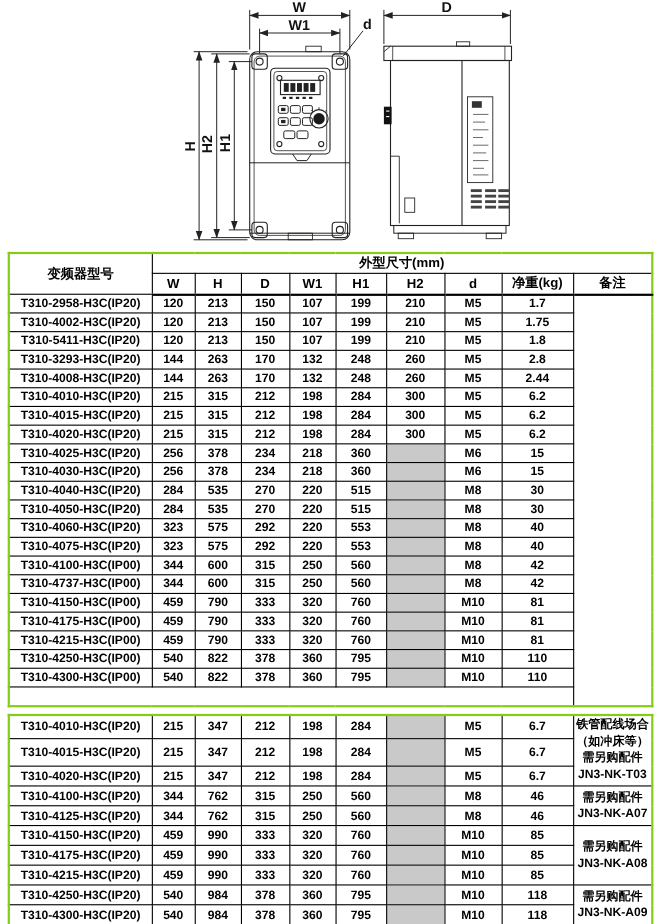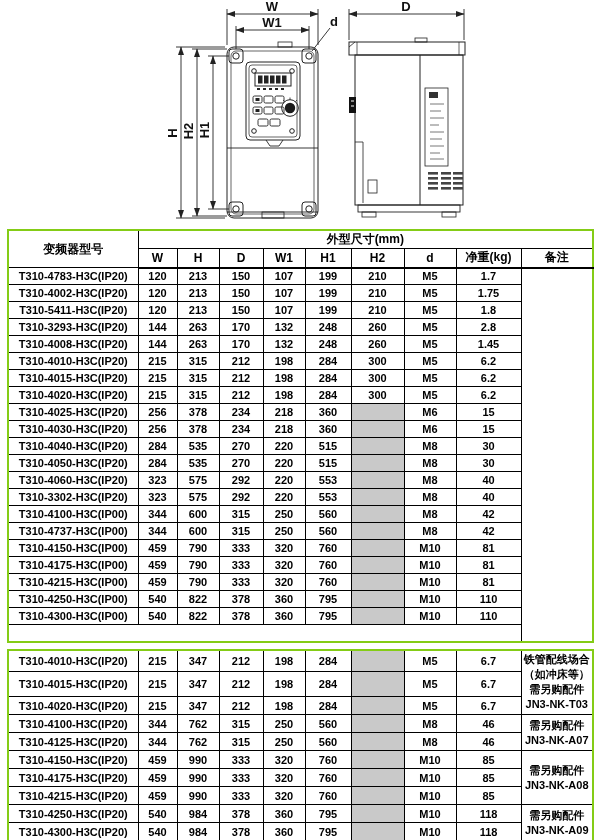--- a/index.html
+++ b/index.html
@@ -229,21 +229,21 @@
           <th>W1</th>
           <th>H1</th>
           <th>H2</th>
           <th>d</th>
           <th>净重(kg)</th>
           <th>备注</th>
         </tr>
     </thead>
     <tbody class="s1" id="s1body">
         <tr>
-          <td class="model">T310-4783-H3C(IP20)</td>
+          <td class="model">T310-2958-H3C(IP20)</td>
           <td>120</td>
           <td>213</td>
           <td>150</td>
           <td>107</td>
           <td>199</td>
           <td>210</td>
           <td>M5</td>
           <td>1.7</td>
           <td rowspan="22"></td>
         </tr>
@@ -282,21 +282,21 @@
         </tr>
         <tr>
           <td class="model">T310-4008-H3C(IP20)</td>
           <td>144</td>
           <td>263</td>
           <td>170</td>
           <td>132</td>
           <td>248</td>
           <td>260</td>
           <td>M5</td>
-          <td>1.45</td>
+          <td>2.44</td>
         </tr>
         <tr>
           <td class="model">T310-4010-H3C(IP20)</td>
           <td>215</td>
           <td>315</td>
           <td>212</td>
           <td>198</td>
           <td>284</td>
           <td>300</td>
           <td>M5</td>
@@ -373,21 +373,21 @@
           <td>323</td>
           <td>575</td>
           <td>292</td>
           <td>220</td>
           <td>553</td>
           <td class="shaded" style="background: rgb(201, 201, 201);"></td>
           <td>M8</td>
           <td>40</td>
         </tr>
         <tr>
-          <td class="model">T310-3302-H3C(IP20)</td>
+          <td class="model">T310-4075-H3C(IP20)</td>
           <td>323</td>
           <td>575</td>
           <td>292</td>
           <td>220</td>
           <td>553</td>
           <td class="shaded" style="background: rgb(201, 201, 201);"></td>
           <td>M8</td>
           <td>40</td>
         </tr>
         <tr>

